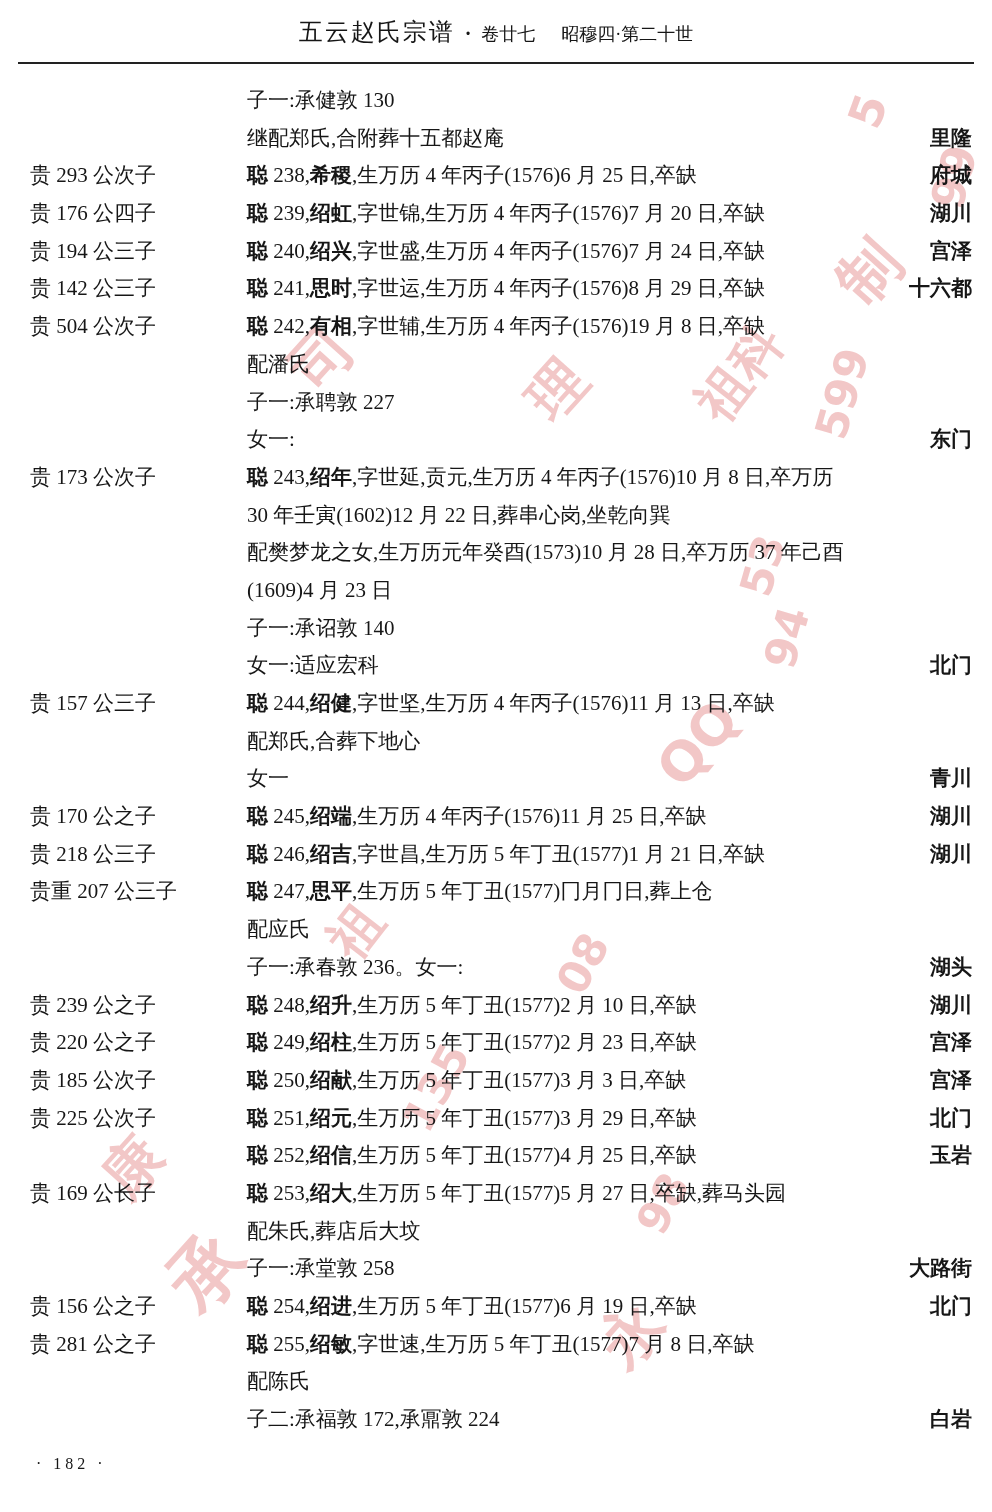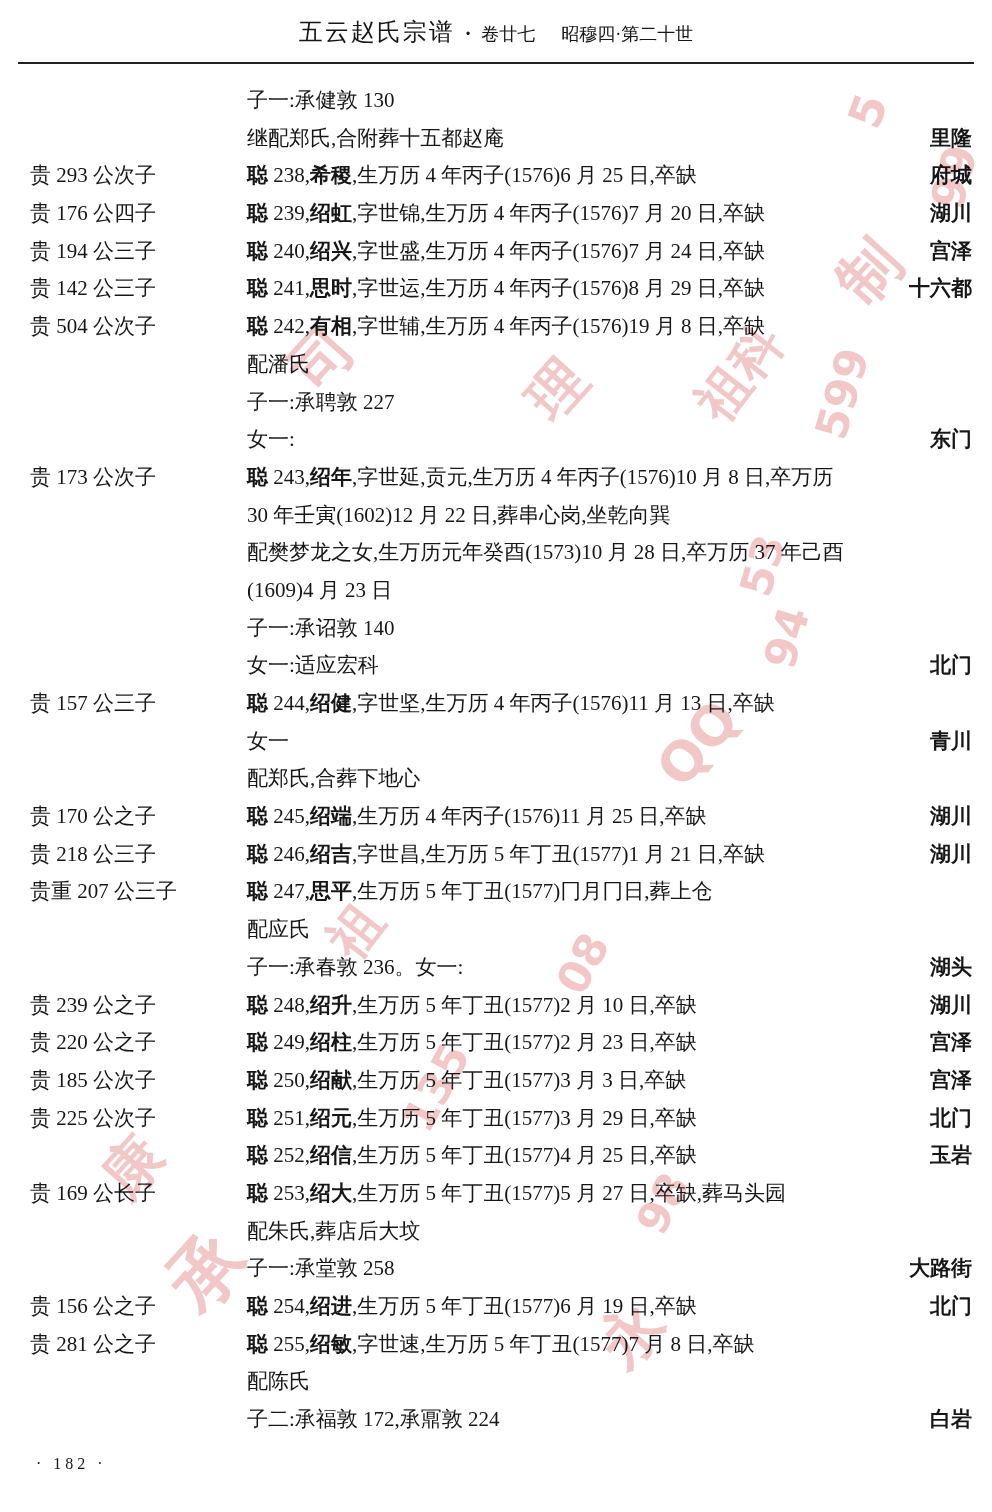--- a/index.html
+++ b/index.html
@@ -143,27 +143,27 @@
         <div class="col-main"><span>女一:适应宏科</span></div>
         <div class="col-right">北门</div>
       </div>
       <div class="row">
         <div class="col-left">贵 157 公三子</div>
         <div class="col-main"><span class="b">聪</span><span> 244,</span><span class="b">绍健</span><span>,字世坚,生万历 4 年丙子(1576)11 月 13 日,卒缺</span></div>
         <div class="col-right"></div>
       </div>
       <div class="row">
         <div class="col-left"></div>
+        <div class="col-main"><span>配郑氏,合葬下地心</span></div>
+        <div class="col-right"></div>
+      </div>
+      <div class="row">
+        <div class="col-left"></div>
         <div class="col-main"><span>女一</span></div>
         <div class="col-right">青川</div>
-      </div>
-      <div class="row">
-        <div class="col-left"></div>
-        <div class="col-main"><span>配郑氏,合葬下地心</span></div>
-        <div class="col-right"></div>
       </div>
       <div class="row">
         <div class="col-left">贵 170 公之子</div>
         <div class="col-main"><span class="b">聪</span><span> 245,</span><span class="b">绍端</span><span>,生万历 4 年丙子(1576)11 月 25 日,卒缺</span></div>
         <div class="col-right">湖川</div>
       </div>
       <div class="row">
         <div class="col-left">贵 218 公三子</div>
         <div class="col-main"><span class="b">聪</span><span> 246,</span><span class="b">绍吉</span><span>,字世昌,生万历 5 年丁丑(1577)1 月 21 日,卒缺</span></div>
         <div class="col-right">湖川</div>

